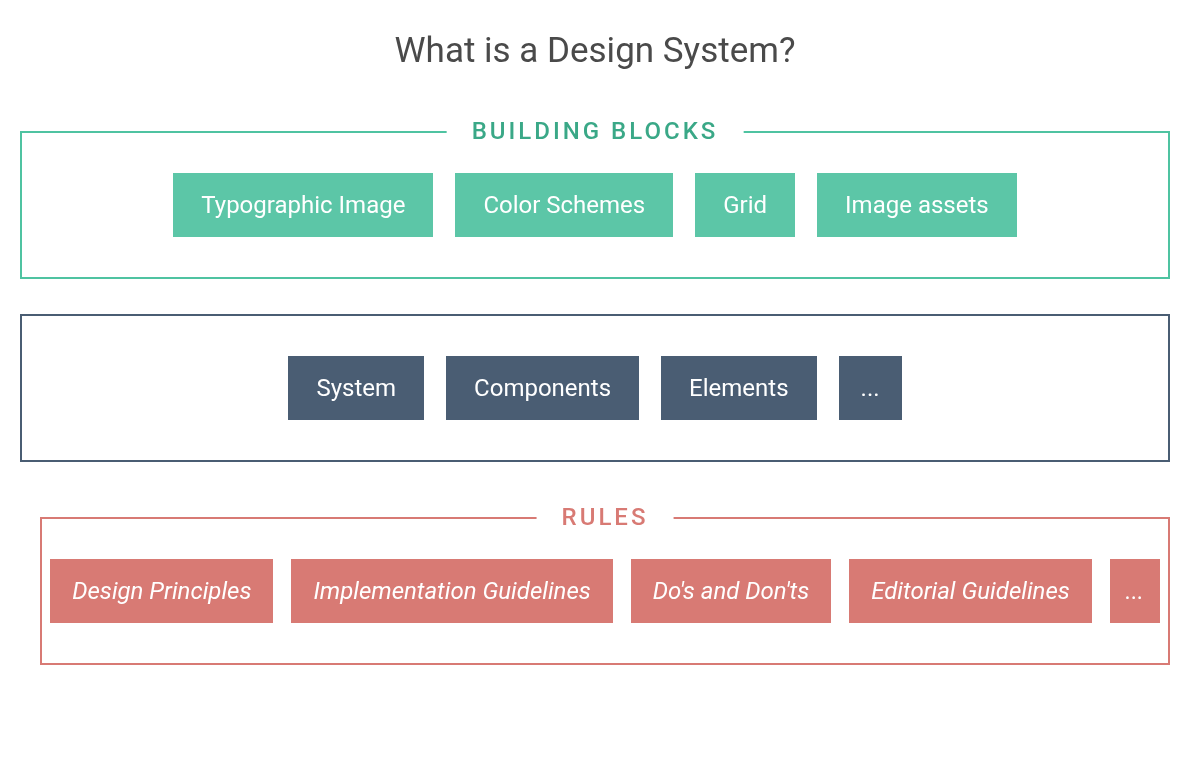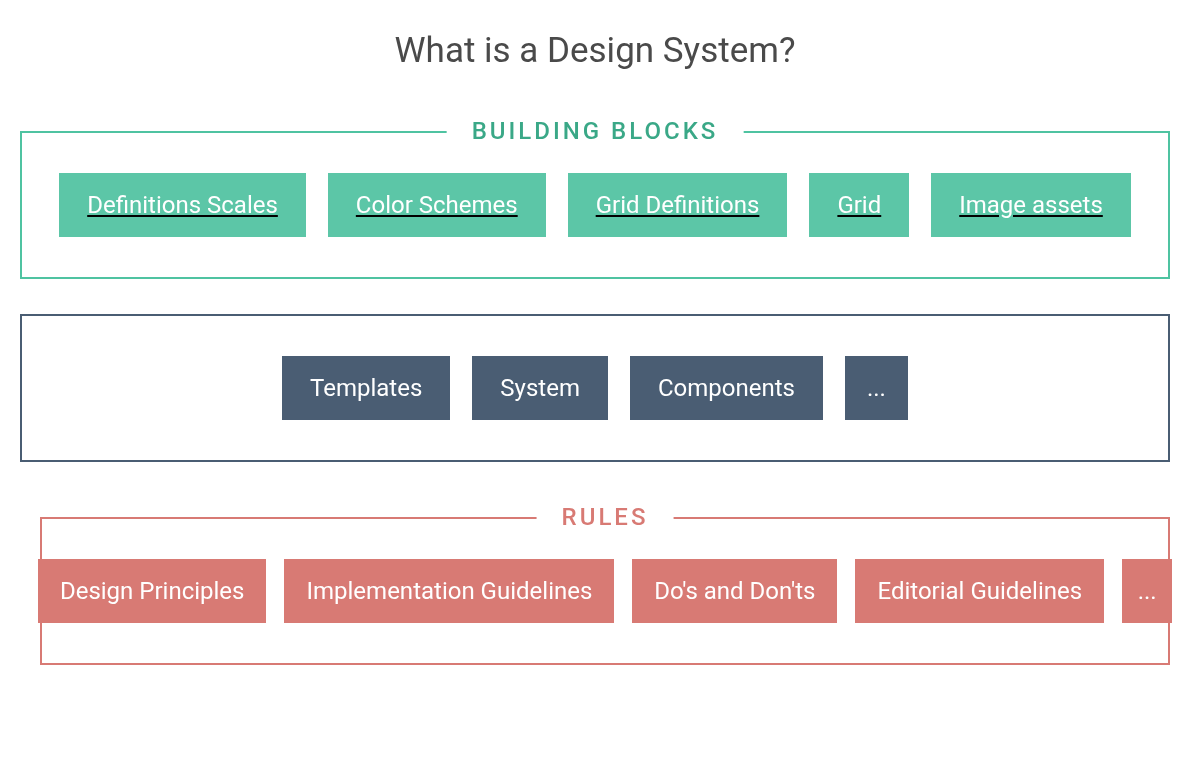--- a/index.html
+++ b/index.html
@@ -50,21 +50,20 @@
       font-size: 24px;
       font-weight: 400;
       padding: 18px 28px;
       white-space: nowrap;
       display: flex;
       align-items: center;
       justify-content: center;
     }
     .section-building {
       border-color: #4fc3a1;
-      text-decoration: underline;
     }
     .section-building .section-label {
       color: #3aa887;
     }
     .section-building .item {
       background: #5cc6a7;
     }
     .section-patterns {
       border-color: #4a5d73;
     }
@@ -80,50 +79,50 @@
       margin-left: 20px;
     }
     .section-rules .section-label {
       color: #d87a74;
     }
     .section-rules .item {
       background: #d87a74;
     }
     .section-rules .items {
       gap: 18px;
+      font-style: italic;
     }
     .section-rules .item {
       padding: 18px 22px;
     }
     .item-small {
       padding: 18px 22px !important;
       min-width: 50px;
     }
   </style>
 </head>
 <body>
 
 <h1 class="title">What is a Design System?</h1>
 
 <div class="section section-building">
   <div class="section-label">BUILDING BLOCKS</div>
   <div class="items">
-    <div class="item">Definitions Scales</div>
+    <div class="item">Typographic Image</div>
     <div class="item">Color Schemes</div>
-    <div class="item">Grid Definitions</div>
     <div class="item">Grid</div>
     <div class="item">Image assets</div>
   </div>
 </div>
 
 <div class="section section-patterns">
   <div class="items">
-    <div class="item">Templates</div>
     <div class="item">System</div>
     <div class="item">Components</div>
+    <div class="item">Elements</div>
     <div class="item item-small">...</div>
   </div>
 </div>
 
 <div class="section section-rules">
   <div class="section-label">RULES</div>
   <div class="items">
     <div class="item">Design Principles</div>
     <div class="item">Implementation Guidelines</div>
     <div class="item">Do's and Don'ts</div>

